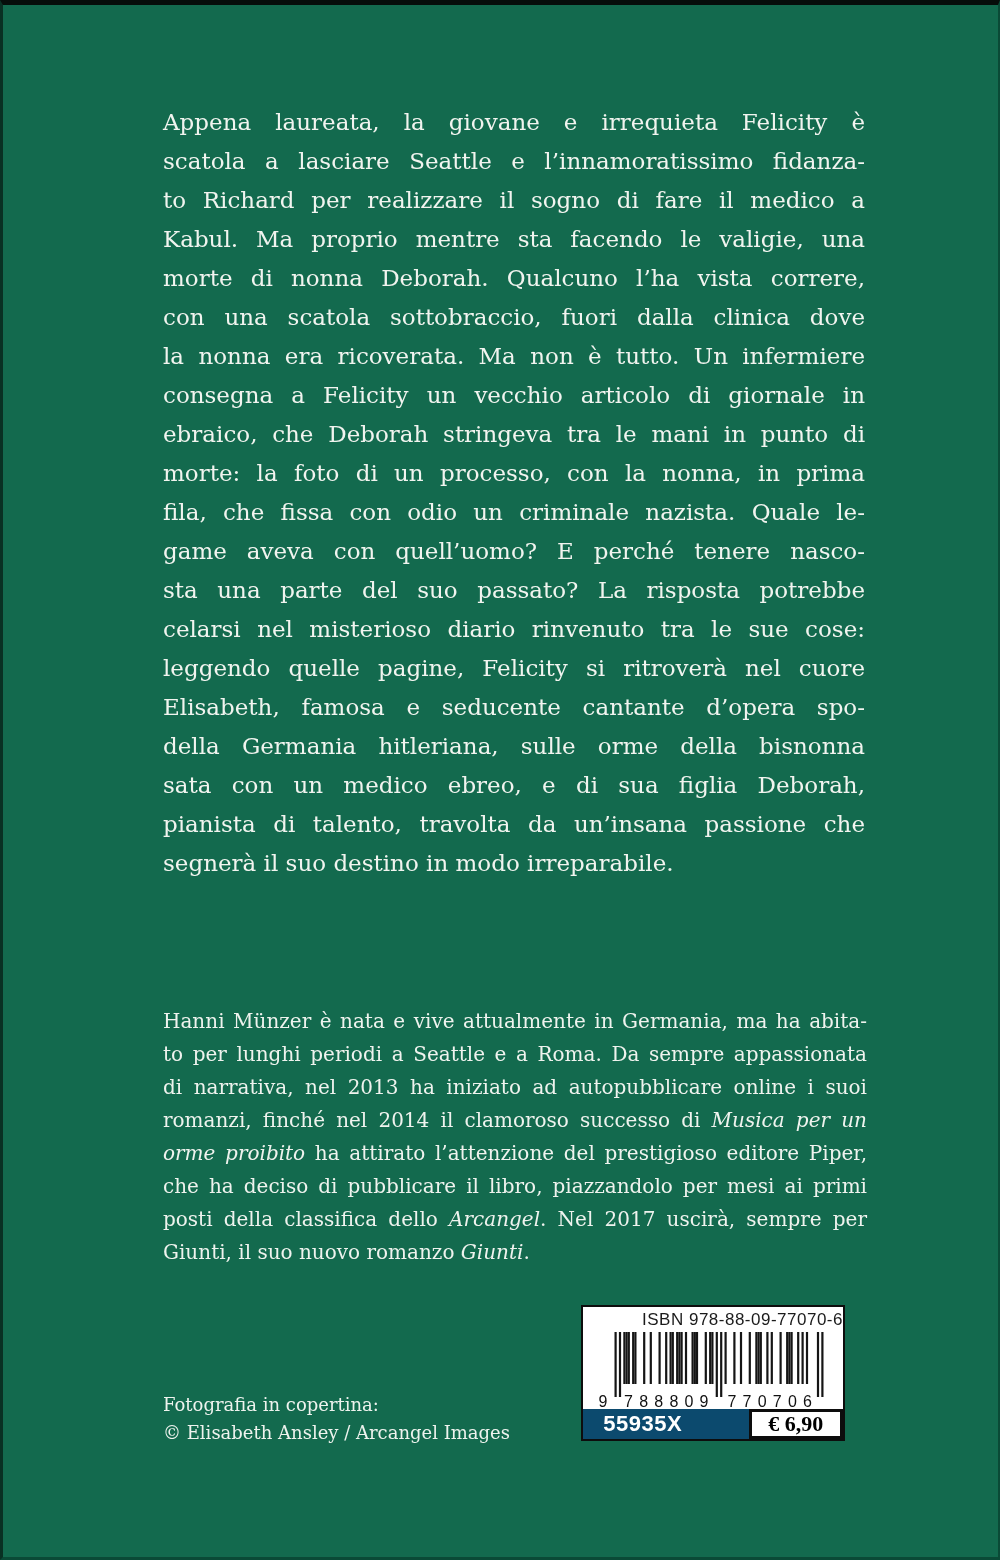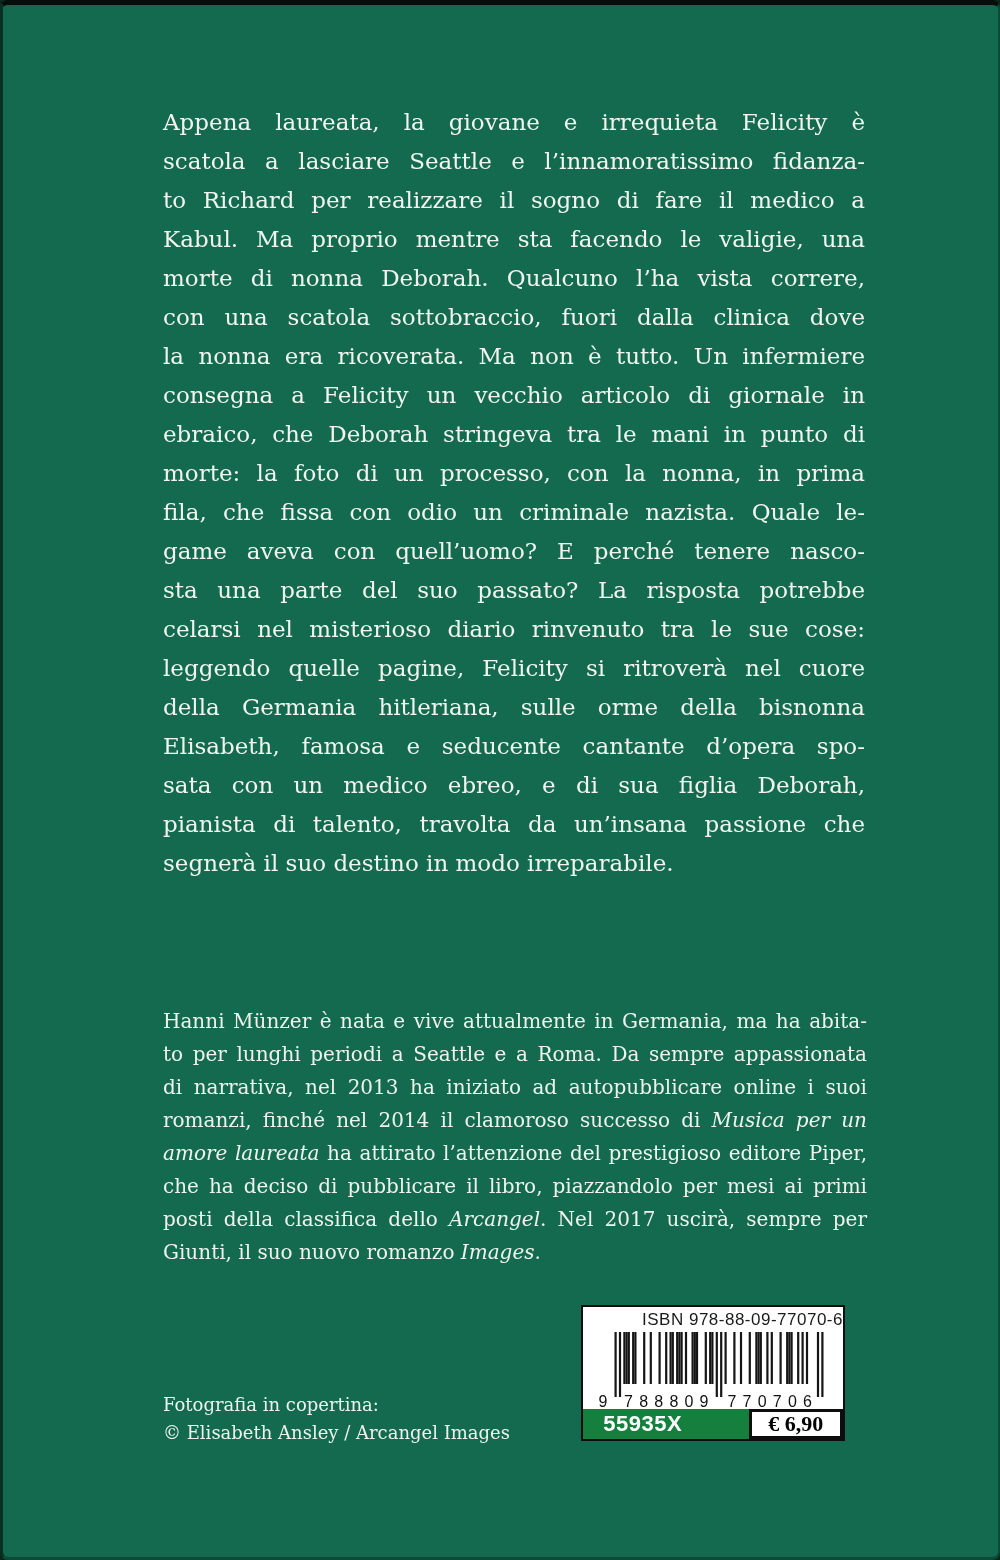--- a/index.html
+++ b/index.html
@@ -7,21 +7,20 @@
     position:relative;
     width:1000px;height:1560px;
     background:#136a4e;
     box-sizing:border-box;
     border-top:5px solid #060d0a;
     border-left:3px solid #093023;
     border-right:2px solid #0a4a36;
     border-bottom:3px solid #0a4a36;
     overflow:hidden;
     font-family:"DejaVu Serif",serif;
-    border-radius:8px;
   }
   .synopsis{
     position:absolute;left:160px;top:98px;width:702px;
     color:#f1f4ef;font-size:23px;line-height:39px;
   }
   .jline{text-align:justify;text-align-last:justify;white-space:normal;}
   .jline.last{text-align-last:left;}
   .bio{
     position:absolute;left:160px;top:1000px;width:704px;
     color:#eff3ee;font-size:20px;line-height:33px;
@@ -35,21 +34,21 @@
     position:absolute;left:578px;top:1300px;width:264px;
     background:#ffffff;border:2px solid #0d0d0d;box-sizing:border-box;
   }
   .isbn-text{
     font-family:"Liberation Sans",sans-serif;
     font-size:17px;color:#1b1b1b;text-align:right;
     padding-top:3px;letter-spacing:.5px;height:21px;
   }
   .barcode-wrap{position:relative;height:78px;}
   .barcode-wrap svg{position:absolute;left:50%;transform:translateX(-50%);top:1px;}
-  .label-bottom{display:flex;height:30px;background:#15803d;gap:46px;}
+  .label-bottom{display:flex;height:30px;background:#0c4a6e;gap:46px;}
   .code-cell{
     flex:0 0 46%;display:flex;align-items:center;justify-content:center;
     color:#ffffff;font-family:"Liberation Sans",sans-serif;font-weight:bold;font-size:22px;
     letter-spacing:.5px;
   }
   .price-cell{
     flex:1;display:flex;align-items:center;justify-content:center;
     background:#ffffff;border:3px solid #0d0d0d;box-sizing:border-box;
     color:#000000;font-family:Liberation Serif, serif;font-weight:bold;font-size:22px;
   }
@@ -68,36 +67,36 @@
       <div class="jline">con una scatola sottobraccio, fuori dalla clinica dove</div>
       <div class="jline">la nonna era ricoverata. Ma non è tutto. Un infermiere</div>
       <div class="jline">consegna a Felicity un vecchio articolo di giornale in</div>
       <div class="jline">ebraico, che Deborah stringeva tra le mani in punto di</div>
       <div class="jline">morte: la foto di un processo, con la nonna, in prima</div>
       <div class="jline">fila, che fissa con odio un criminale nazista. Quale le-</div>
       <div class="jline">game aveva con quell’uomo? E perché tenere nasco-</div>
       <div class="jline">sta una parte del suo passato? La risposta potrebbe</div>
       <div class="jline">celarsi nel misterioso diario rinvenuto tra le sue cose:</div>
       <div class="jline">leggendo quelle pagine, Felicity si ritroverà nel cuore</div>
+      <div class="jline">Elisabeth, famosa e seducente cantante d’opera spo-</div>
       <div class="jline">della Germania hitleriana, sulle orme della bisnonna</div>
-      <div class="jline">Elisabeth, famosa e seducente cantante d’opera spo-</div>
       <div class="jline">sata con un medico ebreo, e di sua figlia Deborah,</div>
       <div class="jline">pianista di talento, travolta da un’insana passione che</div>
       <div class="jline last">segnerà il suo destino in modo irreparabile.</div>
     </div>
 
   <div class="bio">
       <div class="jline"><span>Hanni Münzer è nata e vive attualmente in Germania, ma ha abita-</span></div>
       <div class="jline"><span>to per lunghi periodi a Seattle e a Roma. Da sempre appassionata</span></div>
       <div class="jline"><span>di narrativa, nel 2013 ha iniziato ad autopubblicare online i suoi</span></div>
       <div class="jline"><span>romanzi, finché nel 2014 il clamoroso successo di </span><span class="it">Musica per un</span></div>
-      <div class="jline"><span class="it">amore laureata</span><span> ha attirato l’attenzione del prestigioso editore Piper,</span></div>
+      <div class="jline"><span class="it">orme proibito</span><span> ha attirato l’attenzione del prestigioso editore Piper,</span></div>
       <div class="jline"><span>che ha deciso di pubblicare il libro, piazzandolo per mesi ai primi</span></div>
       <div class="jline"><span>posti della classifica dello </span><span class="it">Arcangel</span><span>. Nel 2017 uscirà, sempre per</span></div>
-      <div class="jline last"><span>Giunti, il suo nuovo romanzo </span><span class="it">Images</span><span>.</span></div>
+      <div class="jline last"><span>Giunti, il suo nuovo romanzo </span><span class="it">Giunti</span><span>.</span></div>
     </div>
 
   <div class="credit">
     <div>Fotografia in copertina:</div>
     <div>© Elisabeth Ansley / Arcangel Images</div>
   </div>
 
   <div class="label">
     <div class="isbn-text">ISBN 978-88-09-77070-6</div>
     <div class="barcode-wrap">

